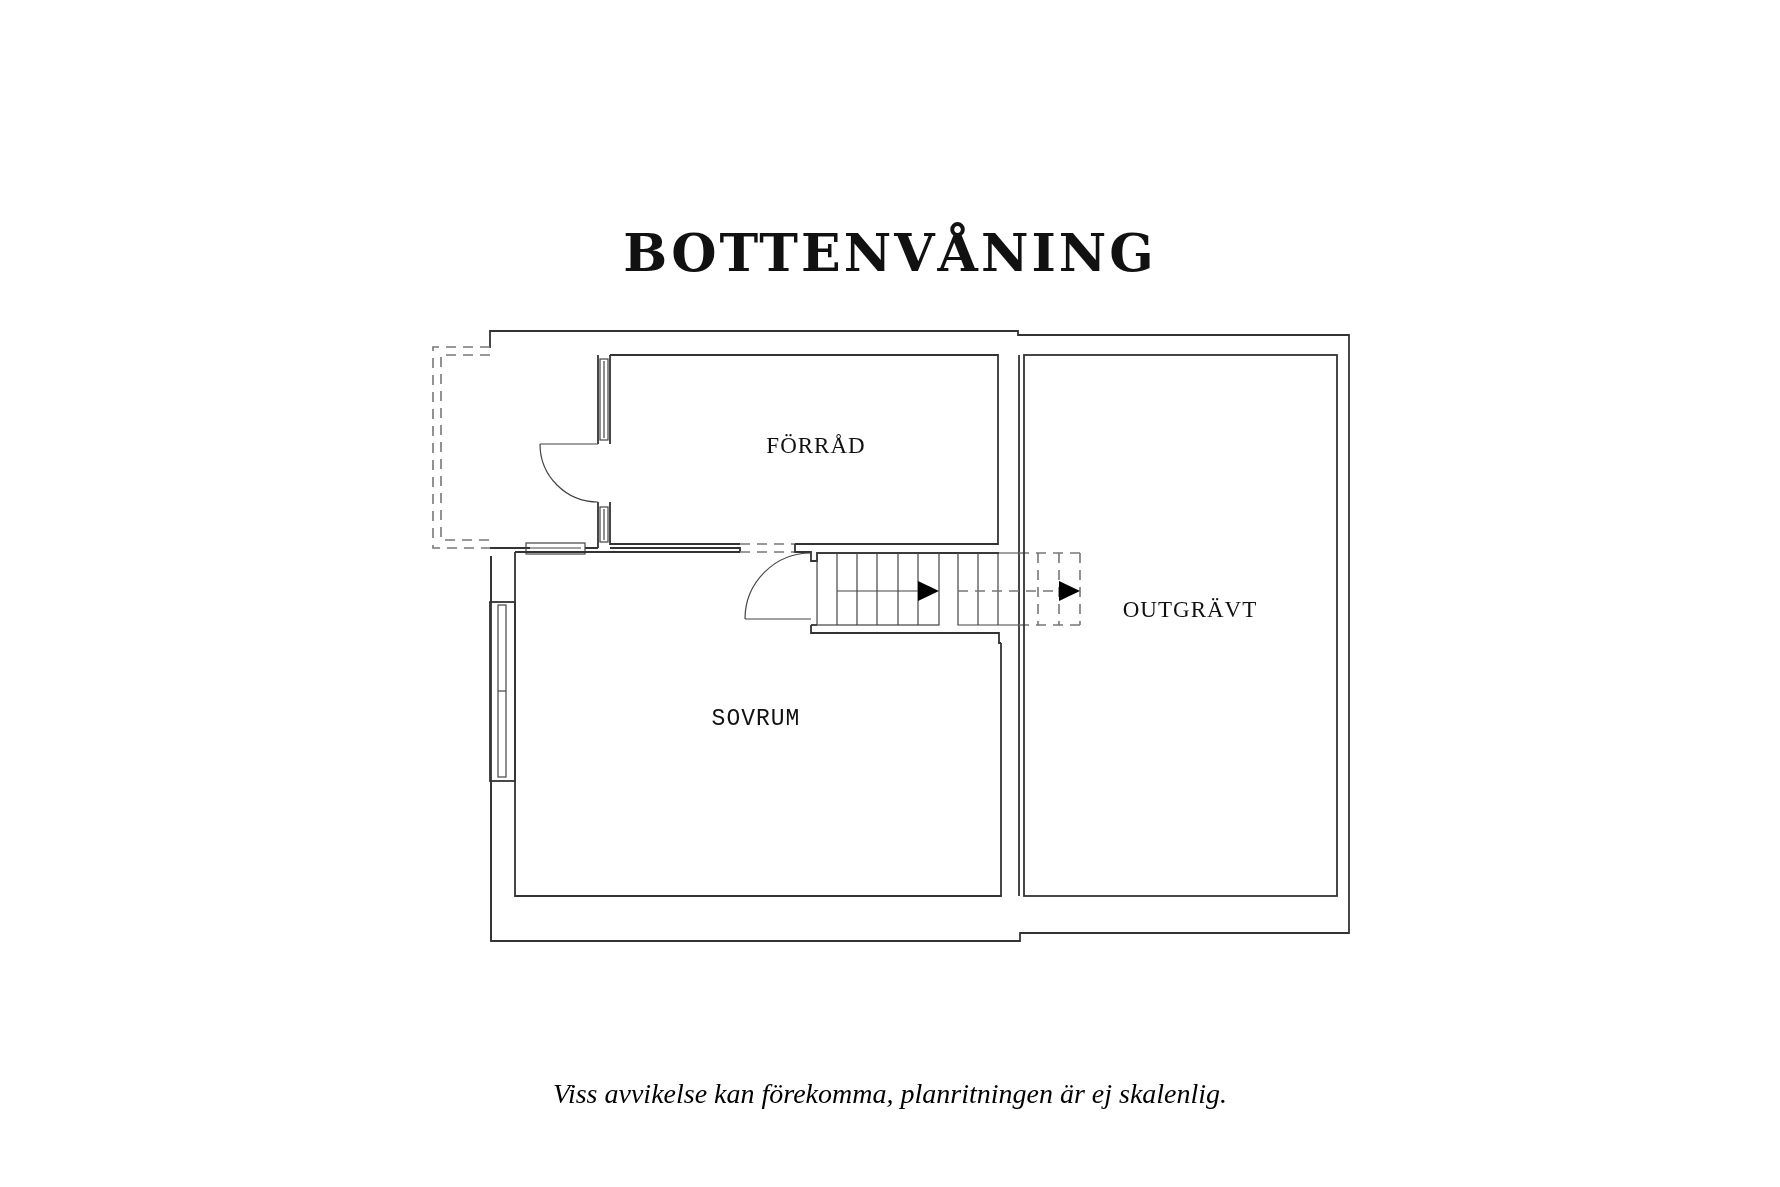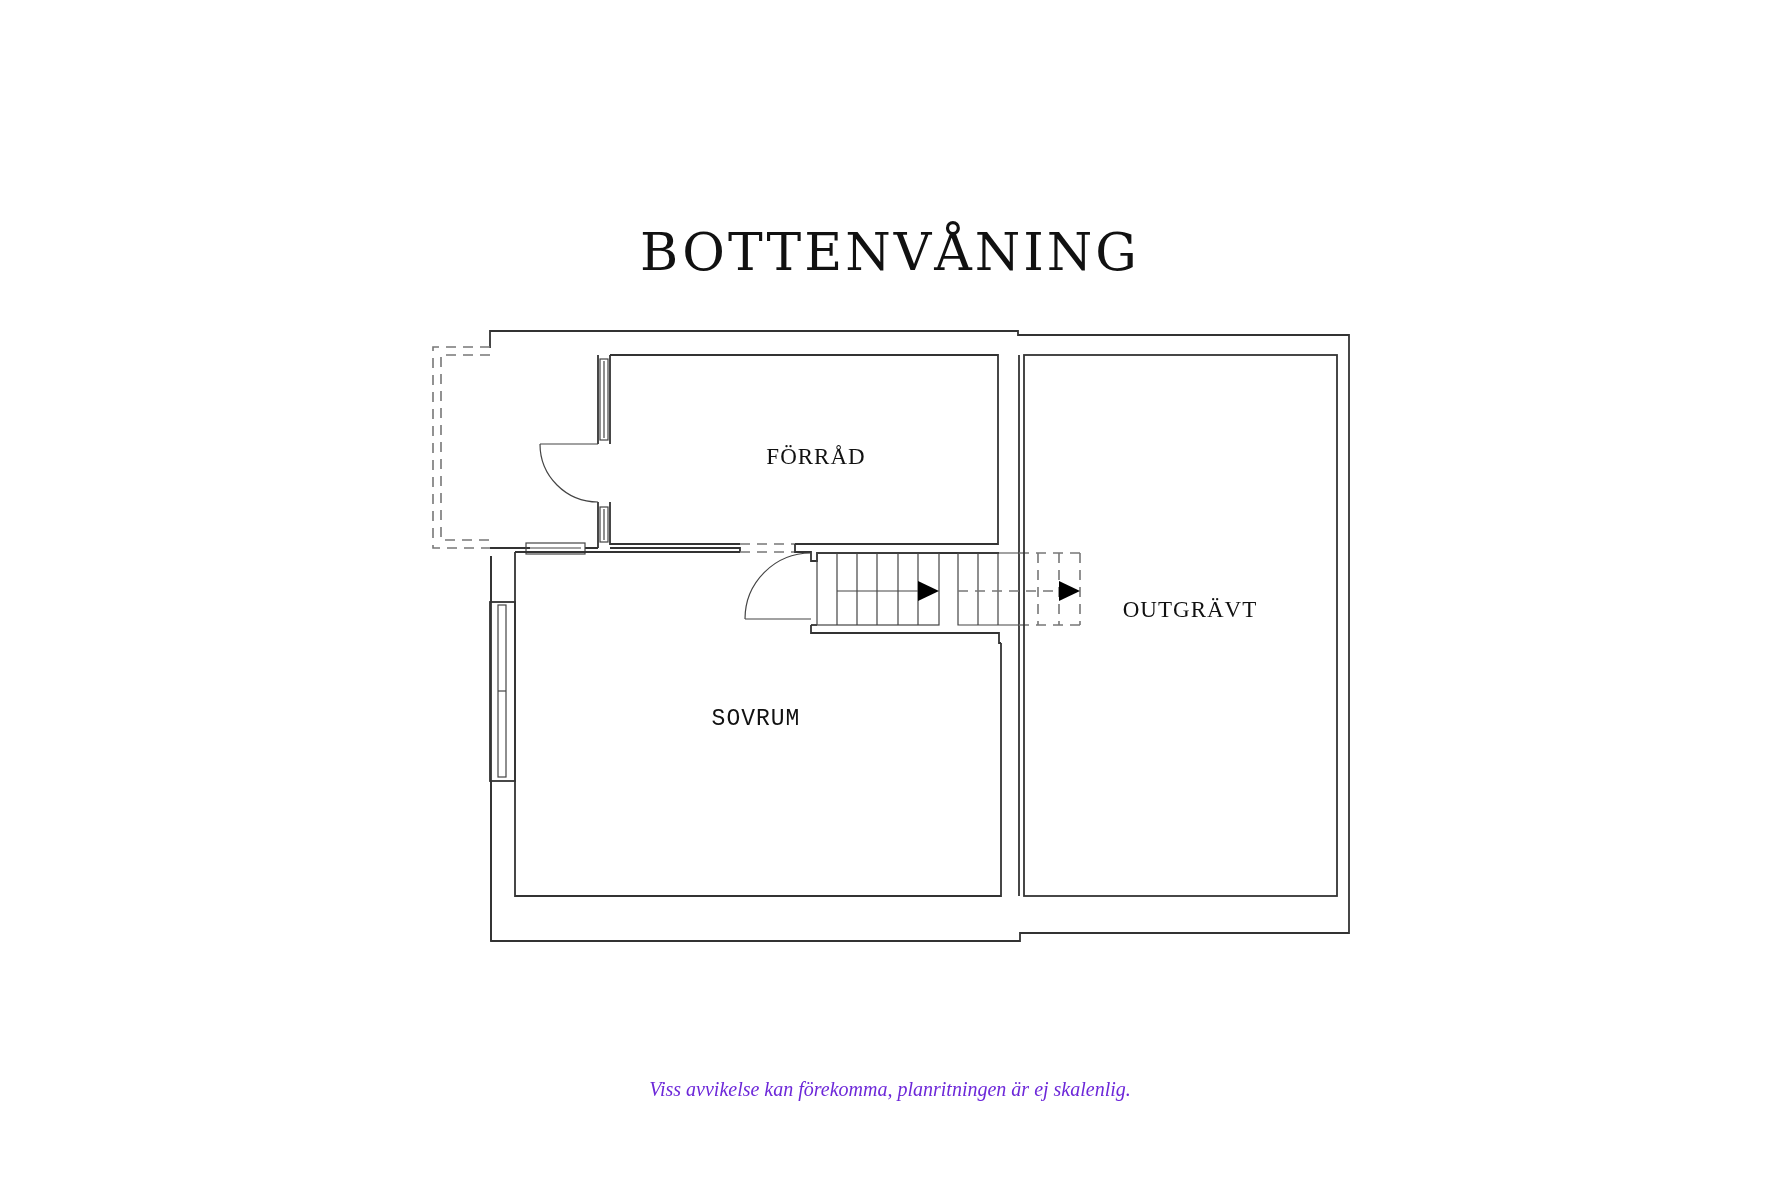--- a/index.html
+++ b/index.html
@@ -1,28 +1,28 @@
 <!DOCTYPE html>
 <html><head>
 <meta charset="utf-8">
 <style>
   html, body { margin:0; padding:0; background:#ffffff; }
   body { width:1780px; height:1187px; position:relative; overflow:hidden; }
   .title {
     position:absolute; left:0; width:1780px; top:222px; text-align:center;
     font-family:"DejaVu Serif","Liberation Serif",serif; font-size:52px; letter-spacing:3px;
-    color:#111; font-weight:normal;
+    color:#111; font-weight:bold;
   }
   .room-label {
     position:absolute; font-family:"Liberation Serif","DejaVu Serif",serif;
     font-size:23px; letter-spacing:1px; color:#111; transform:translate(-50%,-50%); white-space:nowrap;
   }
   .footer {
     position:absolute; left:0; width:1780px; top:1078px; text-align:center;
-    font-family:"Liberation Serif","DejaVu Serif",serif; font-style:italic; font-size:20px; color:#6d28d9;
+    font-family:"Liberation Serif","DejaVu Serif",serif; font-style:italic; font-size:28px; color:#000000;
   }
   svg.plan { position:absolute; left:0; top:0; }
   .w { fill:none; stroke:#333; stroke-width:1.8; }
   .thin { fill:none; stroke:#444; stroke-width:1.2; }
   .dash { fill:none; stroke:#777; stroke-width:1.6; stroke-dasharray:10 7; }
 </style>
 </head>
 <body>
 
 <div class="title">BOTTENVÅNING</div>
@@ -84,17 +84,17 @@
     <path class="thin" d="M1018,553 L958,553 L958,625 L1018,625"></path>
     <line class="thin" x1="978" y1="553" x2="978" y2="625"></line>
     <line class="thin" x1="998" y1="553" x2="998" y2="625"></line>
     <path class="dash" d="M1019,553 L1080,553 M1019,625 L1080,625 M1080,553 L1080,625 M1038,553 L1038,625 M1059,553 L1059,625 M958,591 L1059,591"></path>
     <polygon points="1059,581 1080,591 1059,601" fill="#000"></polygon>
   </g>
 
   <rect class="w" x="1024" y="355" width="313" height="541"></rect>
 </svg>
 
-<div class="room-label" style="left:816px;top:457px;">FÖRRÅD</div>
+<div class="room-label" style="left:816px;top:446px;">FÖRRÅD</div>
 <div class="room-label" style="left:756px;top:719px;font-family:Liberation Mono, monospace;">SOVRUM</div>
 <div class="room-label" style="left:1190px;top:610px;">OUTGRÄVT</div>
 
 <div class="footer">Viss avvikelse kan förekomma, planritningen är ej skalenlig.</div>
 
 </body></html>

